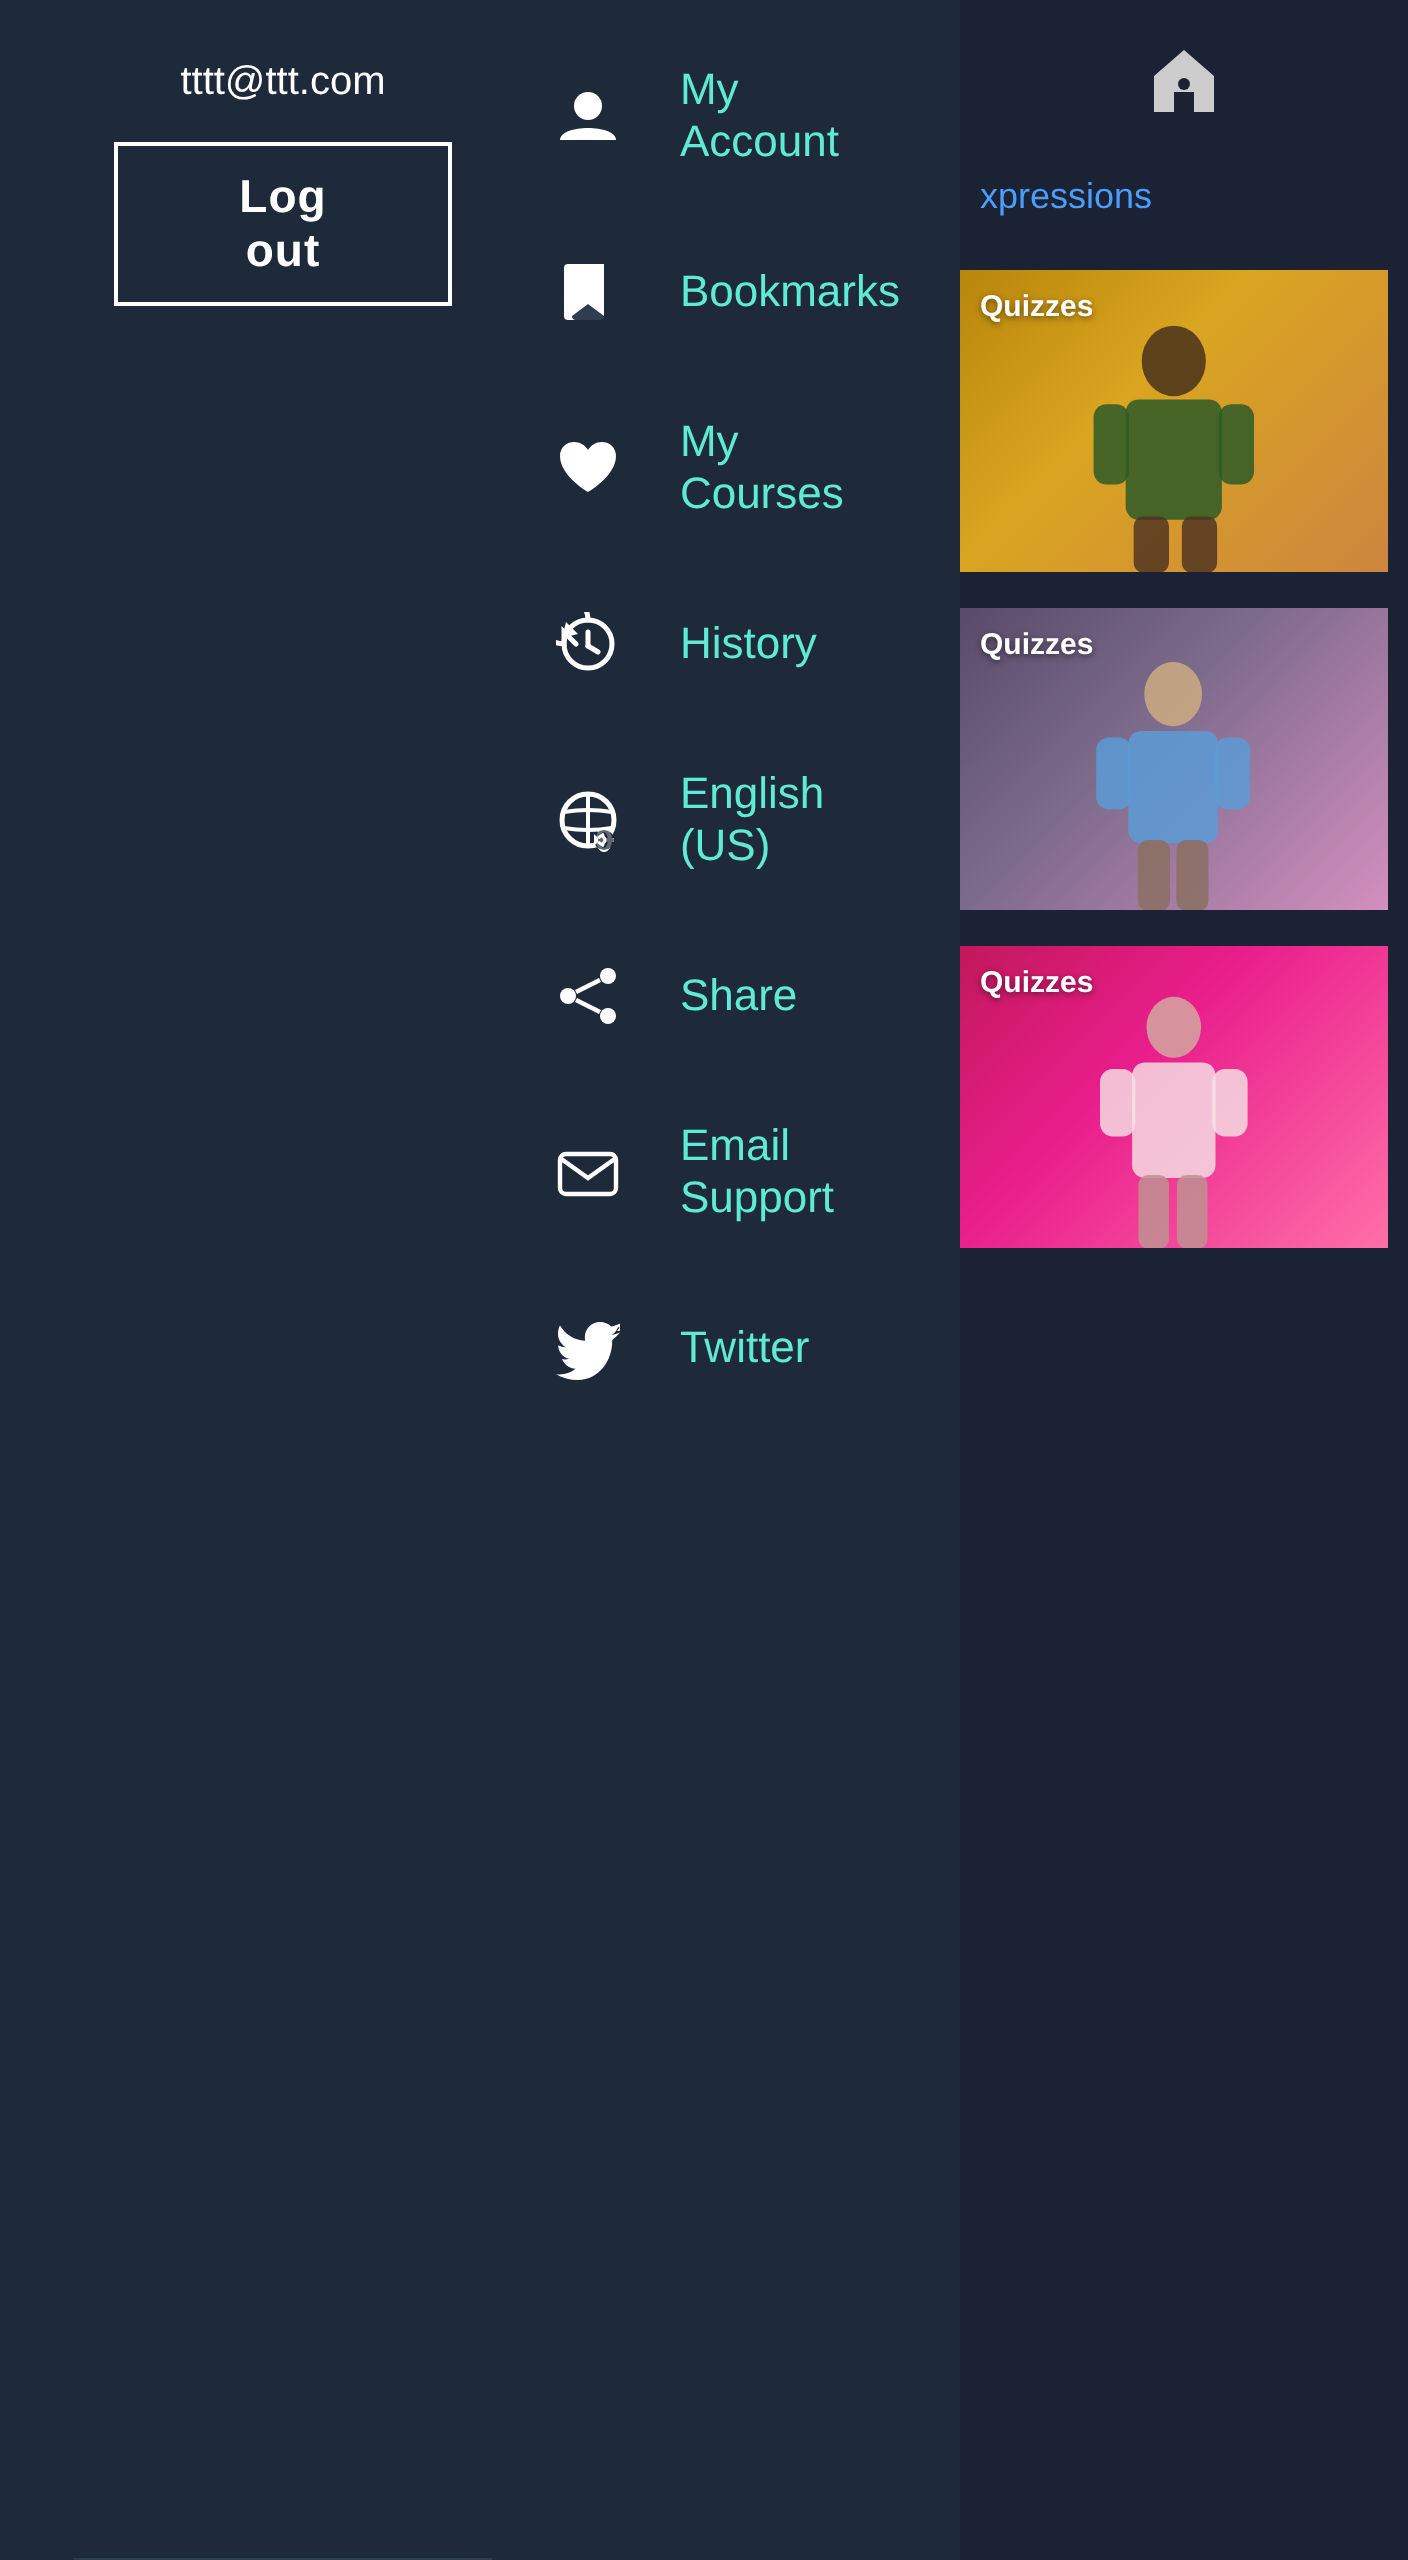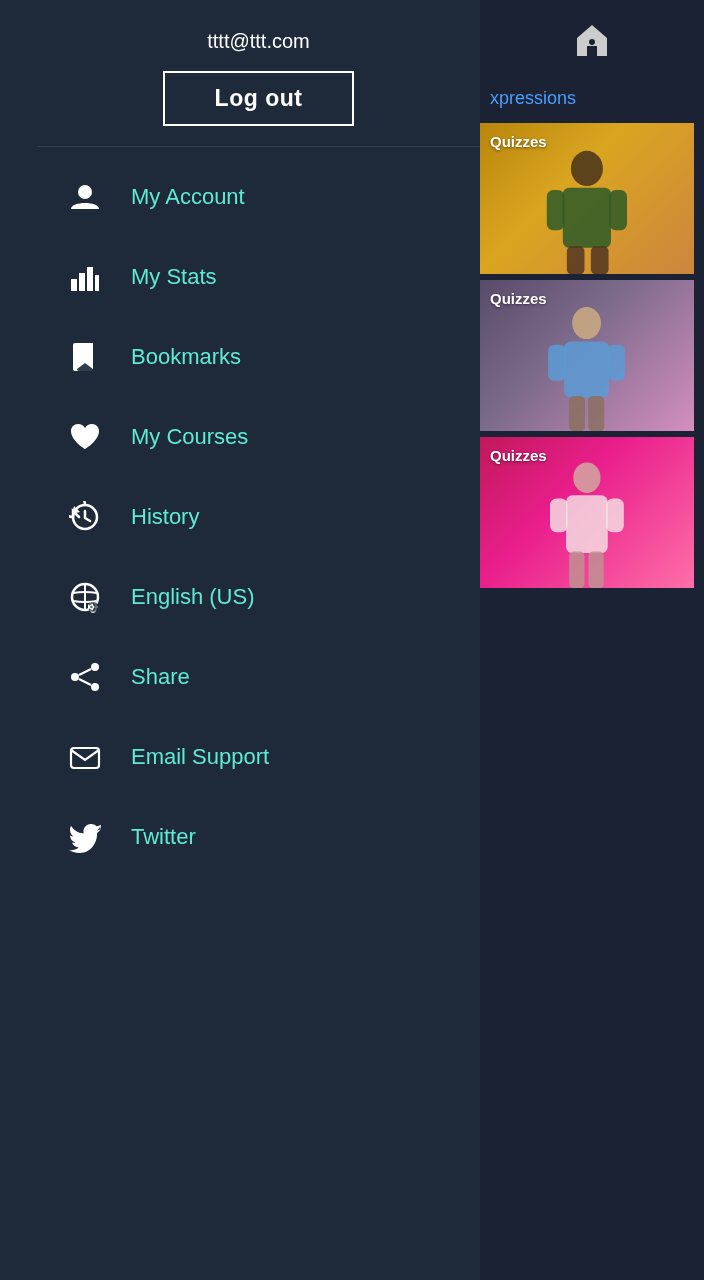--- a/index.html
+++ b/index.html
@@ -34,21 +34,21 @@
 
     .home-icon-svg {
       width: 40px;
       height: 40px;
     }
 
     .right-content {
       flex: 1;
       display: flex;
       flex-direction: column;
-      gap: 4px;
+      gap: 16px;
       overflow: hidden;
     }
 
     .expressions-label {
       color: #4a9eff;
       font-size: 18px;
       padding: 8px 10px 10px 10px;
       font-weight: 500;
     }
 
@@ -92,21 +92,21 @@
     }
 
     
     .left-menu {
       position: absolute;
       top: 0; left: 0;
       width: 480px;
       height: 1280px;
       background: #1e2a3a;
       display: flex;
-      flex-direction: column;
+      flex-direction: row;
       padding-left: 37px;
     }
 
     .user-header {
       padding: 30px 20px 20px;
       display: flex;
       flex-direction: column;
       align-items: center;
       border-bottom: 1px solid #2e3d50;
     }
@@ -237,31 +237,20 @@
     <div class="menu-item">
       <div class="menu-icon">
         <svg viewBox="0 0 32 32" xmlns="http://www.w3.org/2000/svg">
           <circle cx="16" cy="11" r="7"></circle>
           <path d="M2 28 C2 20 30 20 30 28"></path>
         </svg>
       </div>
       <span class="menu-label">My Account</span>
     </div>
 
-    <div class="menu-item">
-      <div class="menu-icon">
-        <svg viewBox="0 0 32 32" xmlns="http://www.w3.org/2000/svg">
-          <rect x="2" y="18" width="6" height="12"></rect>
-          <rect x="10" y="12" width="6" height="18"></rect>
-          <rect x="18" y="6" width="6" height="24"></rect>
-          <rect x="26" y="14" width="4" height="16"></rect>
-        </svg>
-      </div>
-      <span class="menu-label">My Stats</span>
-    </div>
 
     <div class="menu-item">
       <div class="menu-icon">
         <svg viewBox="0 0 32 32" xmlns="http://www.w3.org/2000/svg">
           <rect x="4" y="2" width="16" height="28" rx="2"></rect>
           <rect x="8" y="2" width="16" height="28" rx="2" fill="#2e3d50"></rect>
           <path d="M8 2 L24 2 L24 28 L16 22 L8 28 Z"></path>
         </svg>
       </div>
       <span class="menu-label">Bookmarks</span>

